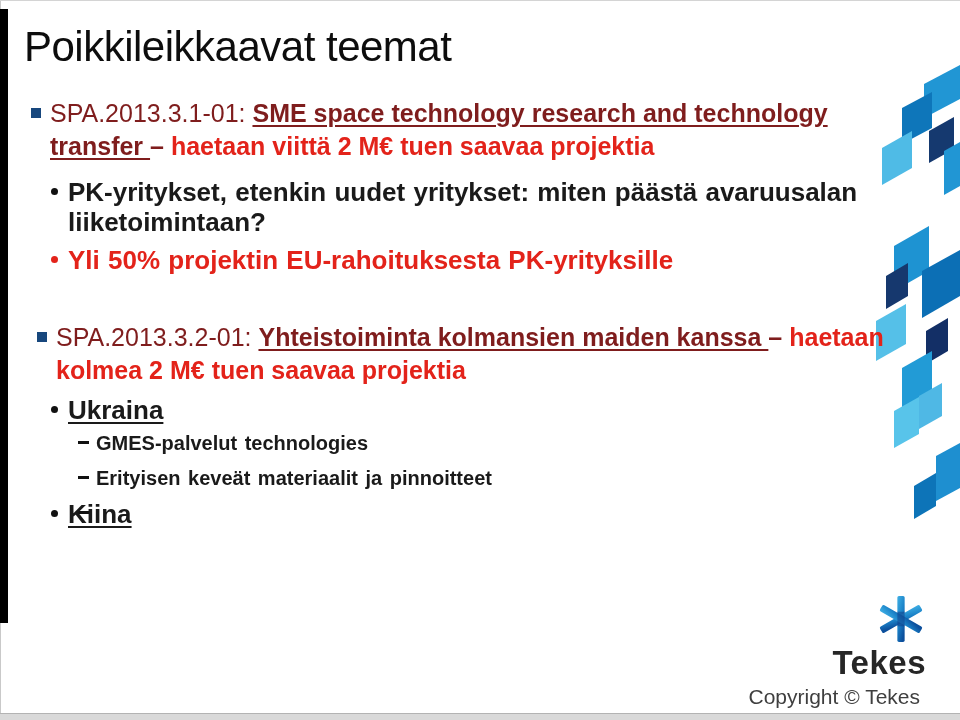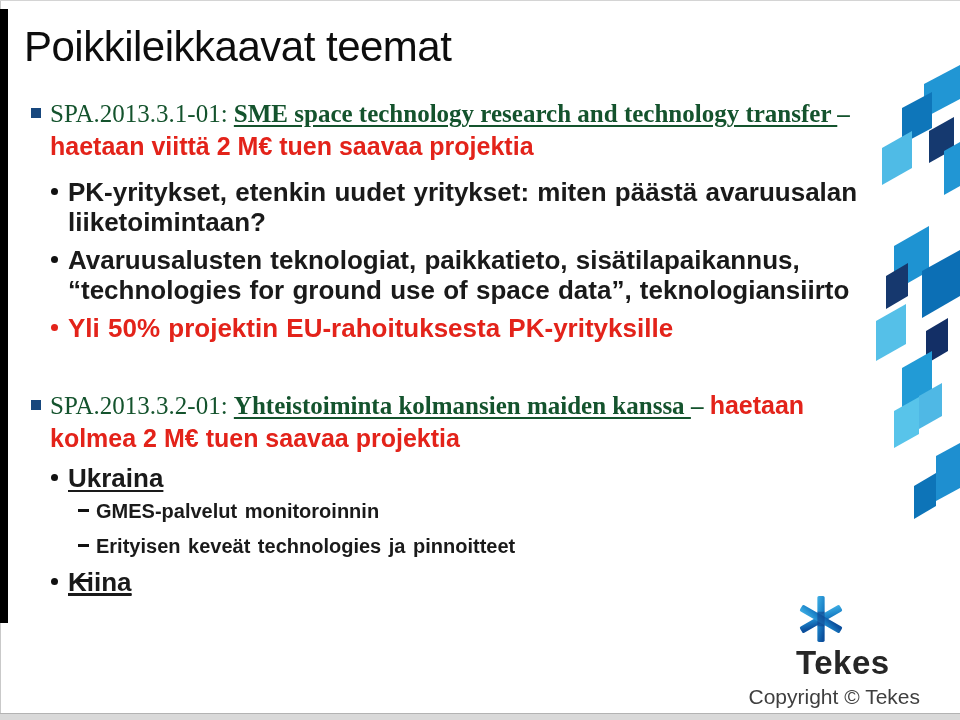--- a/index.html
+++ b/index.html
@@ -9,37 +9,37 @@
          border-top:1px solid #d4d4d4;box-sizing:border-box;padding-left:23px;}
   .leftbar{position:absolute;left:0;top:8px;width:8px;height:614px;background:#000;}
   .leftedge{position:absolute;left:0;top:0;width:1px;height:720px;background:#c9c9c9;}
   .bottombar{position:absolute;left:0;bottom:0;width:960px;height:7px;
              background:#d9d9d9;border-top:1px solid #b3b3b3;box-sizing:border-box;}
   .title{position:absolute;left:24px;top:22px;margin:0;font-size:42px;font-weight:400;
          color:#0d0d0d;letter-spacing:-0.5px;white-space:nowrap;}
   .content{position:absolute;left:50px;top:96px;width:845px;}
   .h1{position:relative;font-size:25px;line-height:33px;font-weight:700;}
   .sq{position:absolute;left:-19px;top:11px;width:10px;height:10px;background:#17477d;}
-  .c-blue{color:#14532d;font-family:Liberation Serif, serif;}
+  .c-blue{color:#7f1d1d;}
   .c-red{color:#e3231a;}
   .reg{font-weight:400;}
   .ul{text-decoration:underline;text-decoration-thickness:2px;text-underline-offset:3px;}
   .sublist{margin-top:14px;}
   .sub{position:relative;margin-left:18px;width:825px;font-size:26px;line-height:30px;
        font-weight:700;color:#1a1a1a;word-spacing:1px;margin-bottom:8px;}
   .dot{position:absolute;left:-17px;top:11px;width:7px;height:7px;border-radius:50%;background:#111;}
   .sub.red{color:#e3231a;}
   .sub.red .dot{background:#e3231a;}
   .sub3{position:relative;margin-left:46px;width:790px;font-size:20px;line-height:28px;
         font-weight:700;color:#1a1a1a;word-spacing:2px;margin-bottom:7px;}
   .dashm{position:absolute;left:-18px;top:12px;width:11px;height:3px;background:#111;}
-  .gap2{margin-top:46px;}
+  .gap2{margin-top:46px;margin-left:6px;}
   .tight{margin-bottom:4px;}
   .deco{position:absolute;right:0;top:55px;pointer-events:none;}
-  .logo{position:absolute;right:34px;bottom:38px;width:130px;text-align:left;}
+  .logo{position:absolute;right:34px;bottom:38px;width:130px;text-align:right;}
   .logoword{font-size:33px;font-weight:700;color:#262626;letter-spacing:0.5px;margin-top:-4px;}
   .copyright{position:absolute;right:40px;bottom:11px;font-size:21px;color:#3f3f3f;}
 </style>
 </head>
 <body>
 
 <div class="slide">
 
   <div class="leftedge"></div>
   <div class="leftbar"></div>
@@ -69,52 +69,48 @@
     <div class="h1">
       <span class="sq"></span>
       <span class="c-blue reg">SPA.2013.3.1-01: </span><span class="c-blue ul">SME space technology research and technology transfer </span><span class="c-blue">– </span><span class="c-red">haetaan viittä 2 M€ tuen saavaa projektia</span>
     </div>
 
     <div class="sublist">
       <div class="sub">
         <span class="dot"></span>
         <span>PK-yritykset, etenkin uudet yritykset: miten päästä avaruusalan liiketoimintaan?</span>
       </div>
-      <div class="sub">
-        <span class="dot"></span>
-        <span>Avaruusalusten teknologiat, paikkatieto, sisätilapaikannus, “technologies for ground use of space data”, teknologiansiirto</span>
-      </div>
       <div class="sub red">
         <span class="dot"></span>
         <span>Yli 50% projektin EU-rahoituksesta PK-yrityksille</span>
       </div>
     </div>
 
     <div class="h1 gap2">
       <span class="sq"></span>
       <span class="c-blue reg">SPA.2013.3.2-01: </span><span class="c-blue ul">Yhteistoiminta kolmansien maiden kanssa </span><span class="c-blue">– </span><span class="c-red">haetaan kolmea 2 M€ tuen saavaa projektia</span>
     </div>
 
     <div class="sublist" style="margin-top:8px;">
       <div class="sub tight">
         <span class="dot"></span>
         <span class="ul">Ukraina</span>
       </div>
       <div class="sub3">
         <span class="dashm"></span>
-        <span>GMES-palvelut monitoroinnin</span>
+        <span>GMES-palvelut technologies</span>
       </div>
       <div class="sub3">
         <span class="dashm"></span>
-        <span>Erityisen keveät technologies ja pinnoitteet</span>
+        <span>Erityisen keveät materiaalit ja pinnoitteet</span>
       </div>
       <div class="sub3">
         <span class="dashm"></span>
       </div>
-      <div class="sub tight" style="margin-top:6px;text-decoration:underline;">
+      <div class="sub tight" style="margin-top:6px;">
         <span class="dot"></span>
         <span class="ul">Kiina</span>
       </div>
     </div>
 
   </div>
 
   <div class="logo">
     <svg width="50" height="50" viewBox="0 0 48 48">
       <defs>

